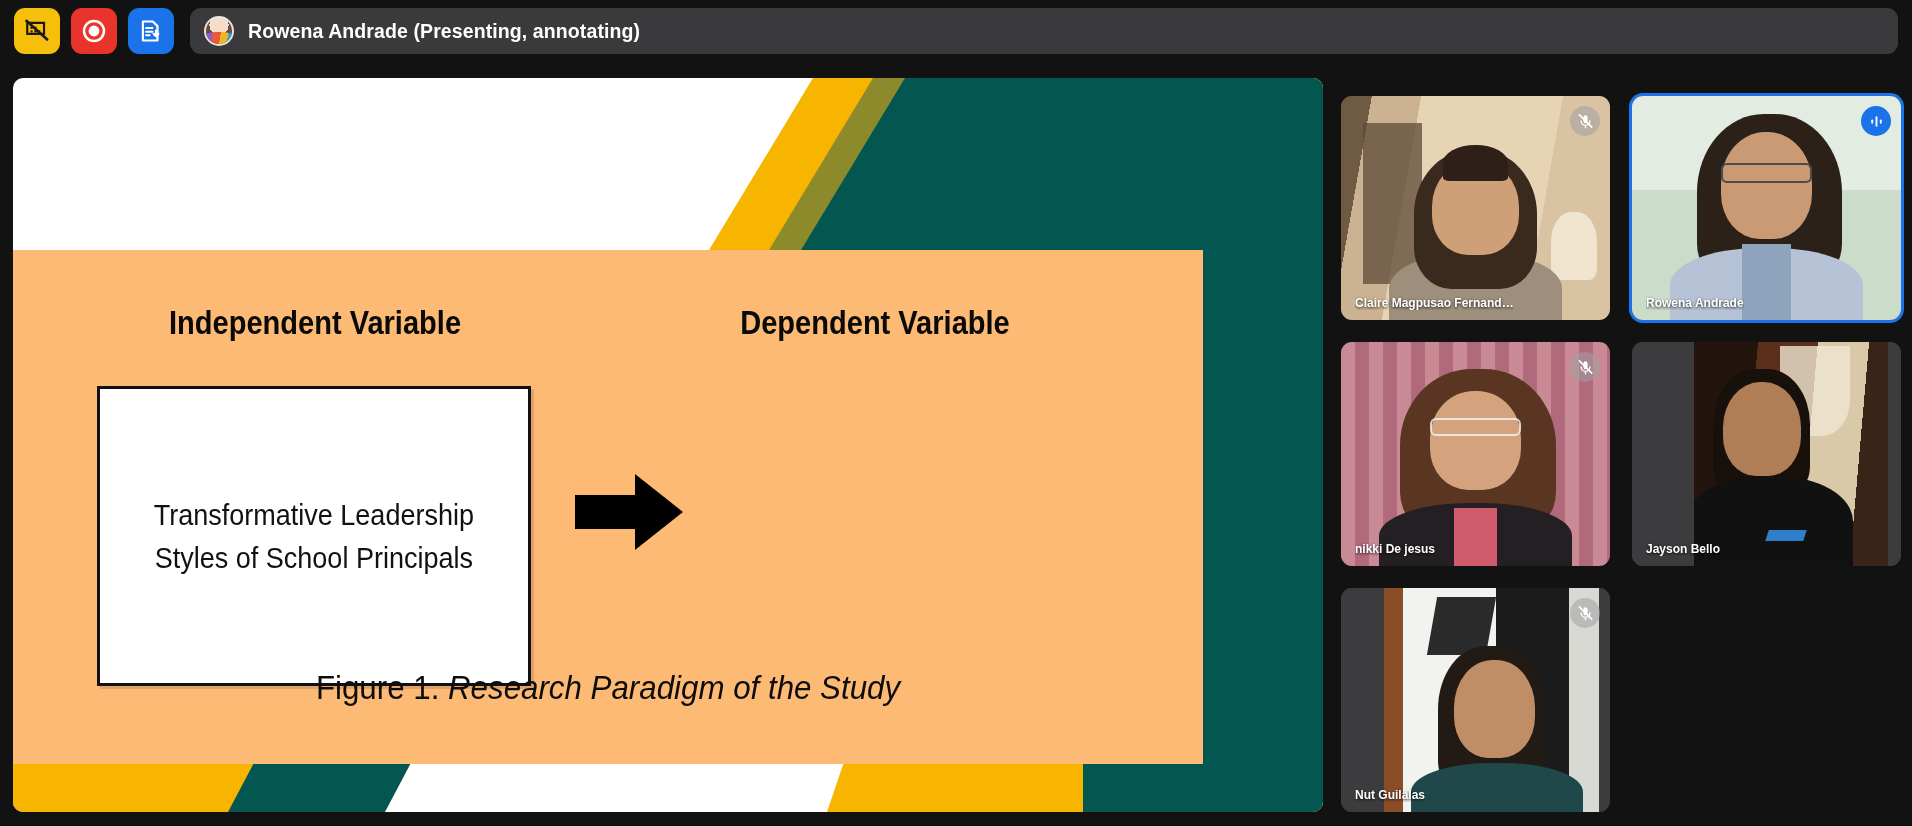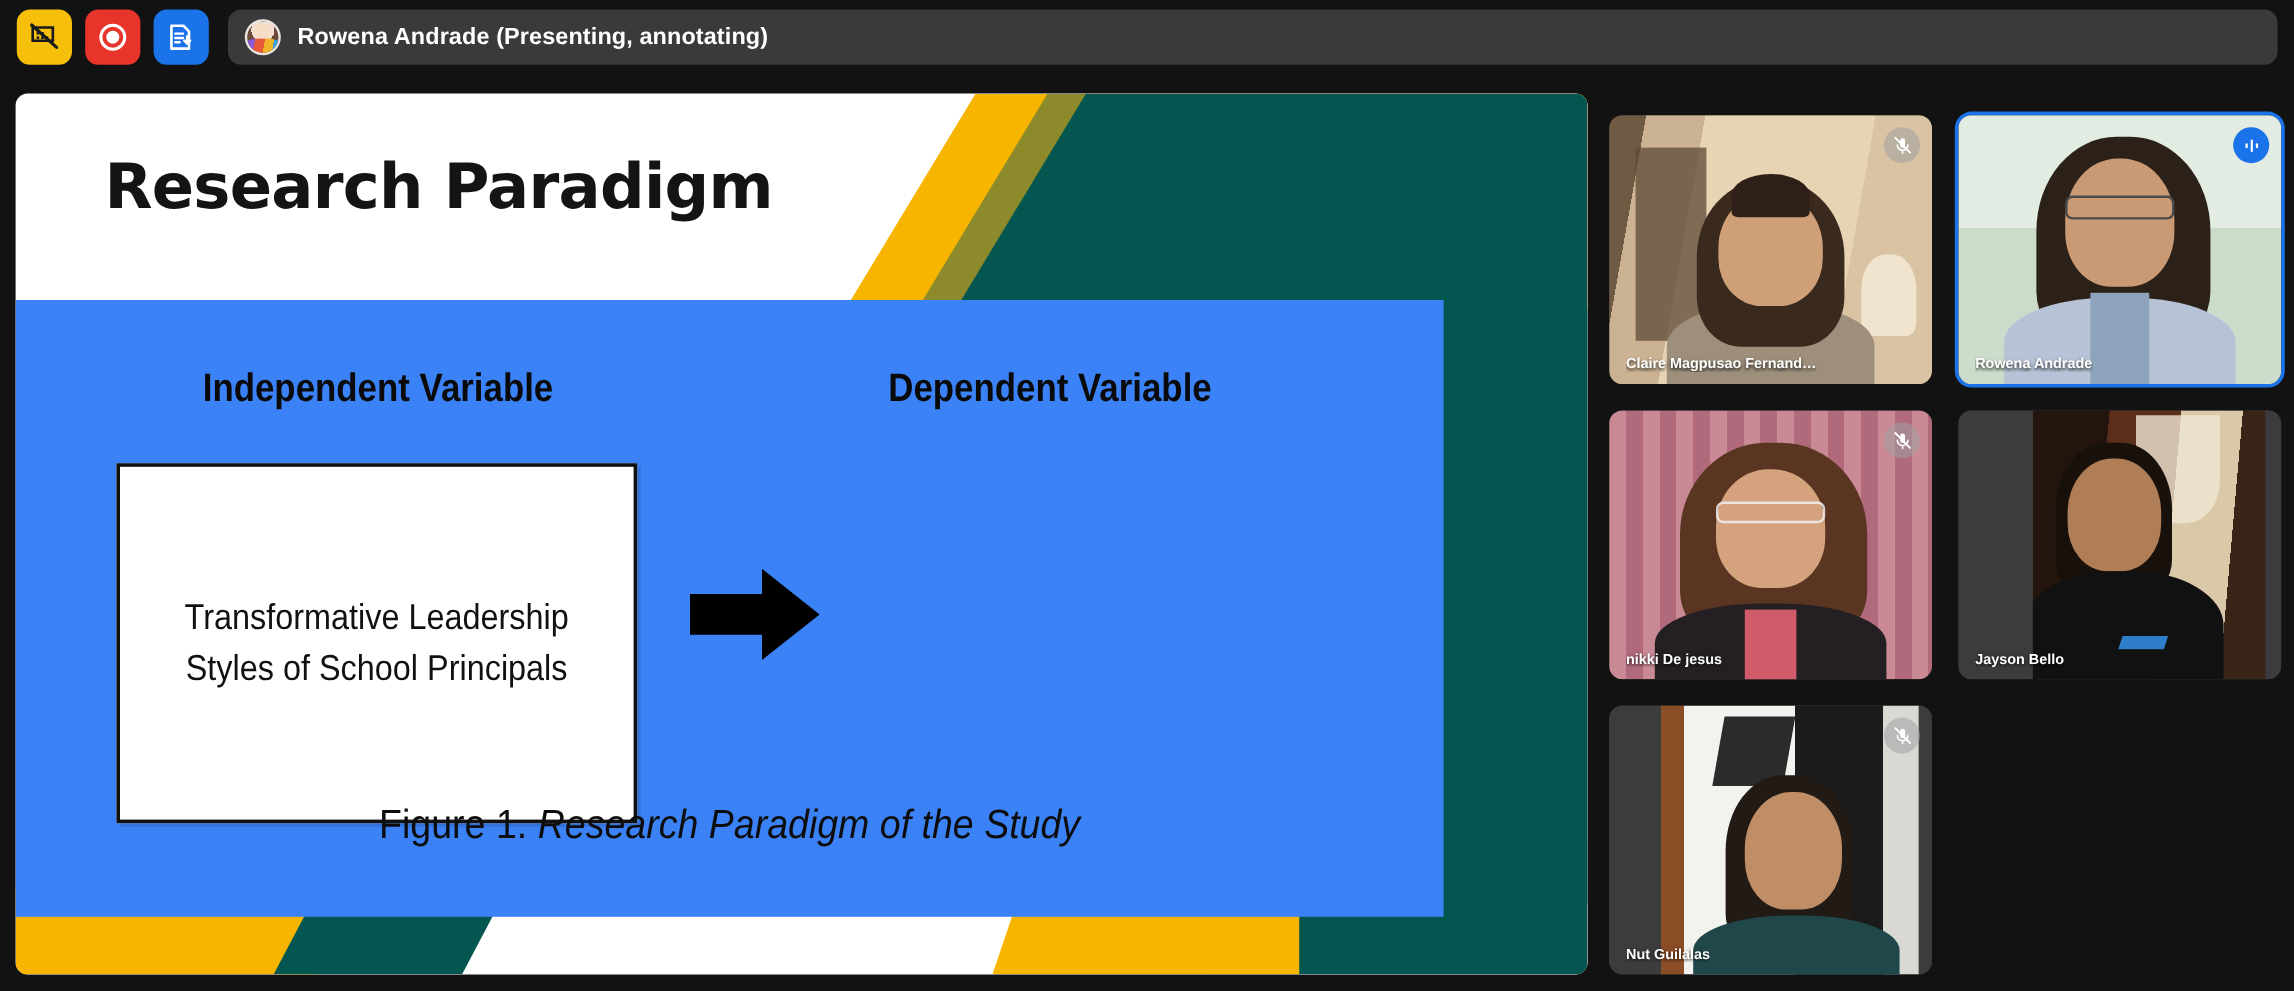--- a/index.html
+++ b/index.html
@@ -104,21 +104,21 @@
   }
   .deco-bot-right-teal {
     right: 0; bottom: 0; width: 316px; height: 112px; background: #045750;
     clip-path: polygon(38px 0, 316px 0, 316px 112px, 0 112px);
   }
 
   
   .figure-panel {
     position: absolute; left: 0px; top: 172px;
     width: 1190px; height: 514px;
-    background: #3b82f6; z-index: 5;
+    background: #fdba74; z-index: 5;
   }
   .fig-inner { position: relative; width: 100%; height: 100%; }
 
   .var-head {
     position: absolute; text-align: center;
     font-family: "Liberation Sans Narrow","Liberation Sans", sans-serif;
     font-weight: 700; font-size: 33px; color: #0a0a0a;
     transform: scaleX(.88); transform-origin: center;
     white-space: nowrap;
   }
@@ -227,21 +227,20 @@
     <div class="deco deco-yellow-top"></div>
     <div class="deco deco-olive-top"></div>
     <div class="deco deco-teal-top"></div>
     <div class="deco deco-teal-right"></div>
 
     <div class="deco deco-bot-left-yellow"></div>
     <div class="deco deco-bot-left-teal"></div>
     <div class="deco deco-bot-right-teal"></div>
     <div class="deco deco-bot-right-yellow"></div>
 
-    <div class="slide-title">Research Paradigm</div>
 
     <div class="figure-panel">
       <div class="fig-inner">
 
         <div class="var-head iv">Independent Variable</div>
 
         <div class="var-box iv">
           <div class="var-box-text">
             <span>Transformative Leadership</span><br>
             <span>Styles of School Principals</span>

